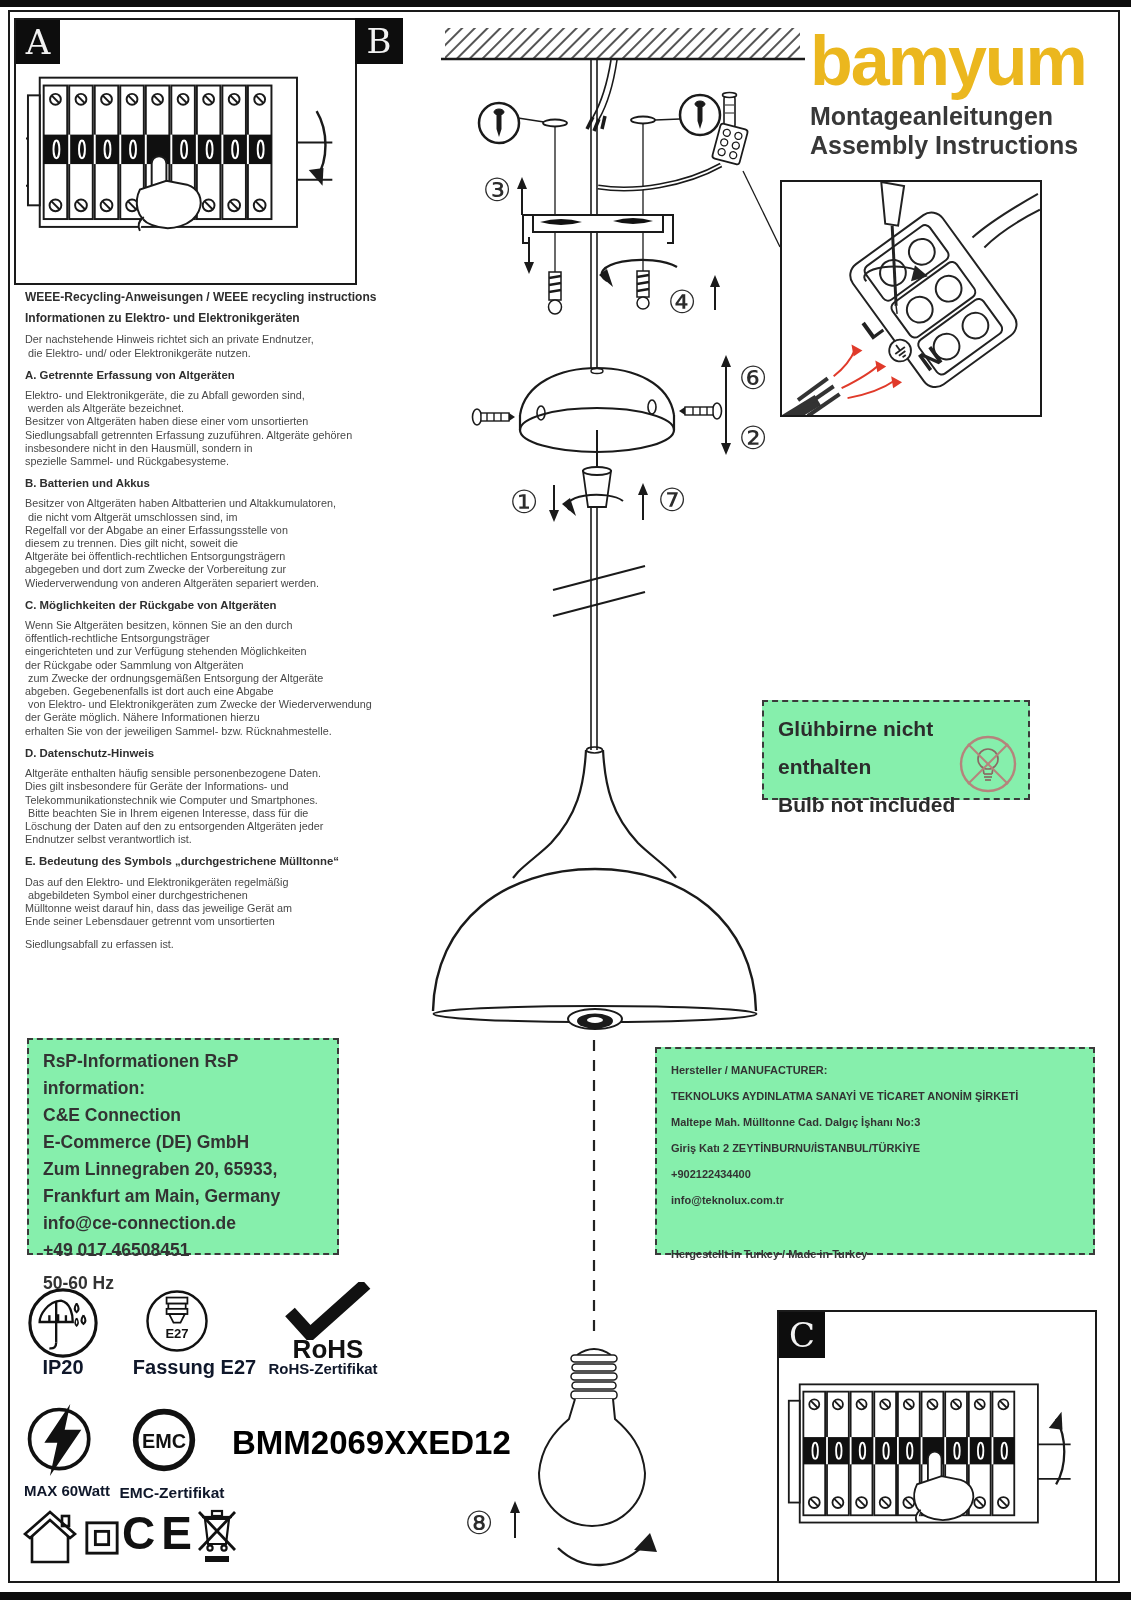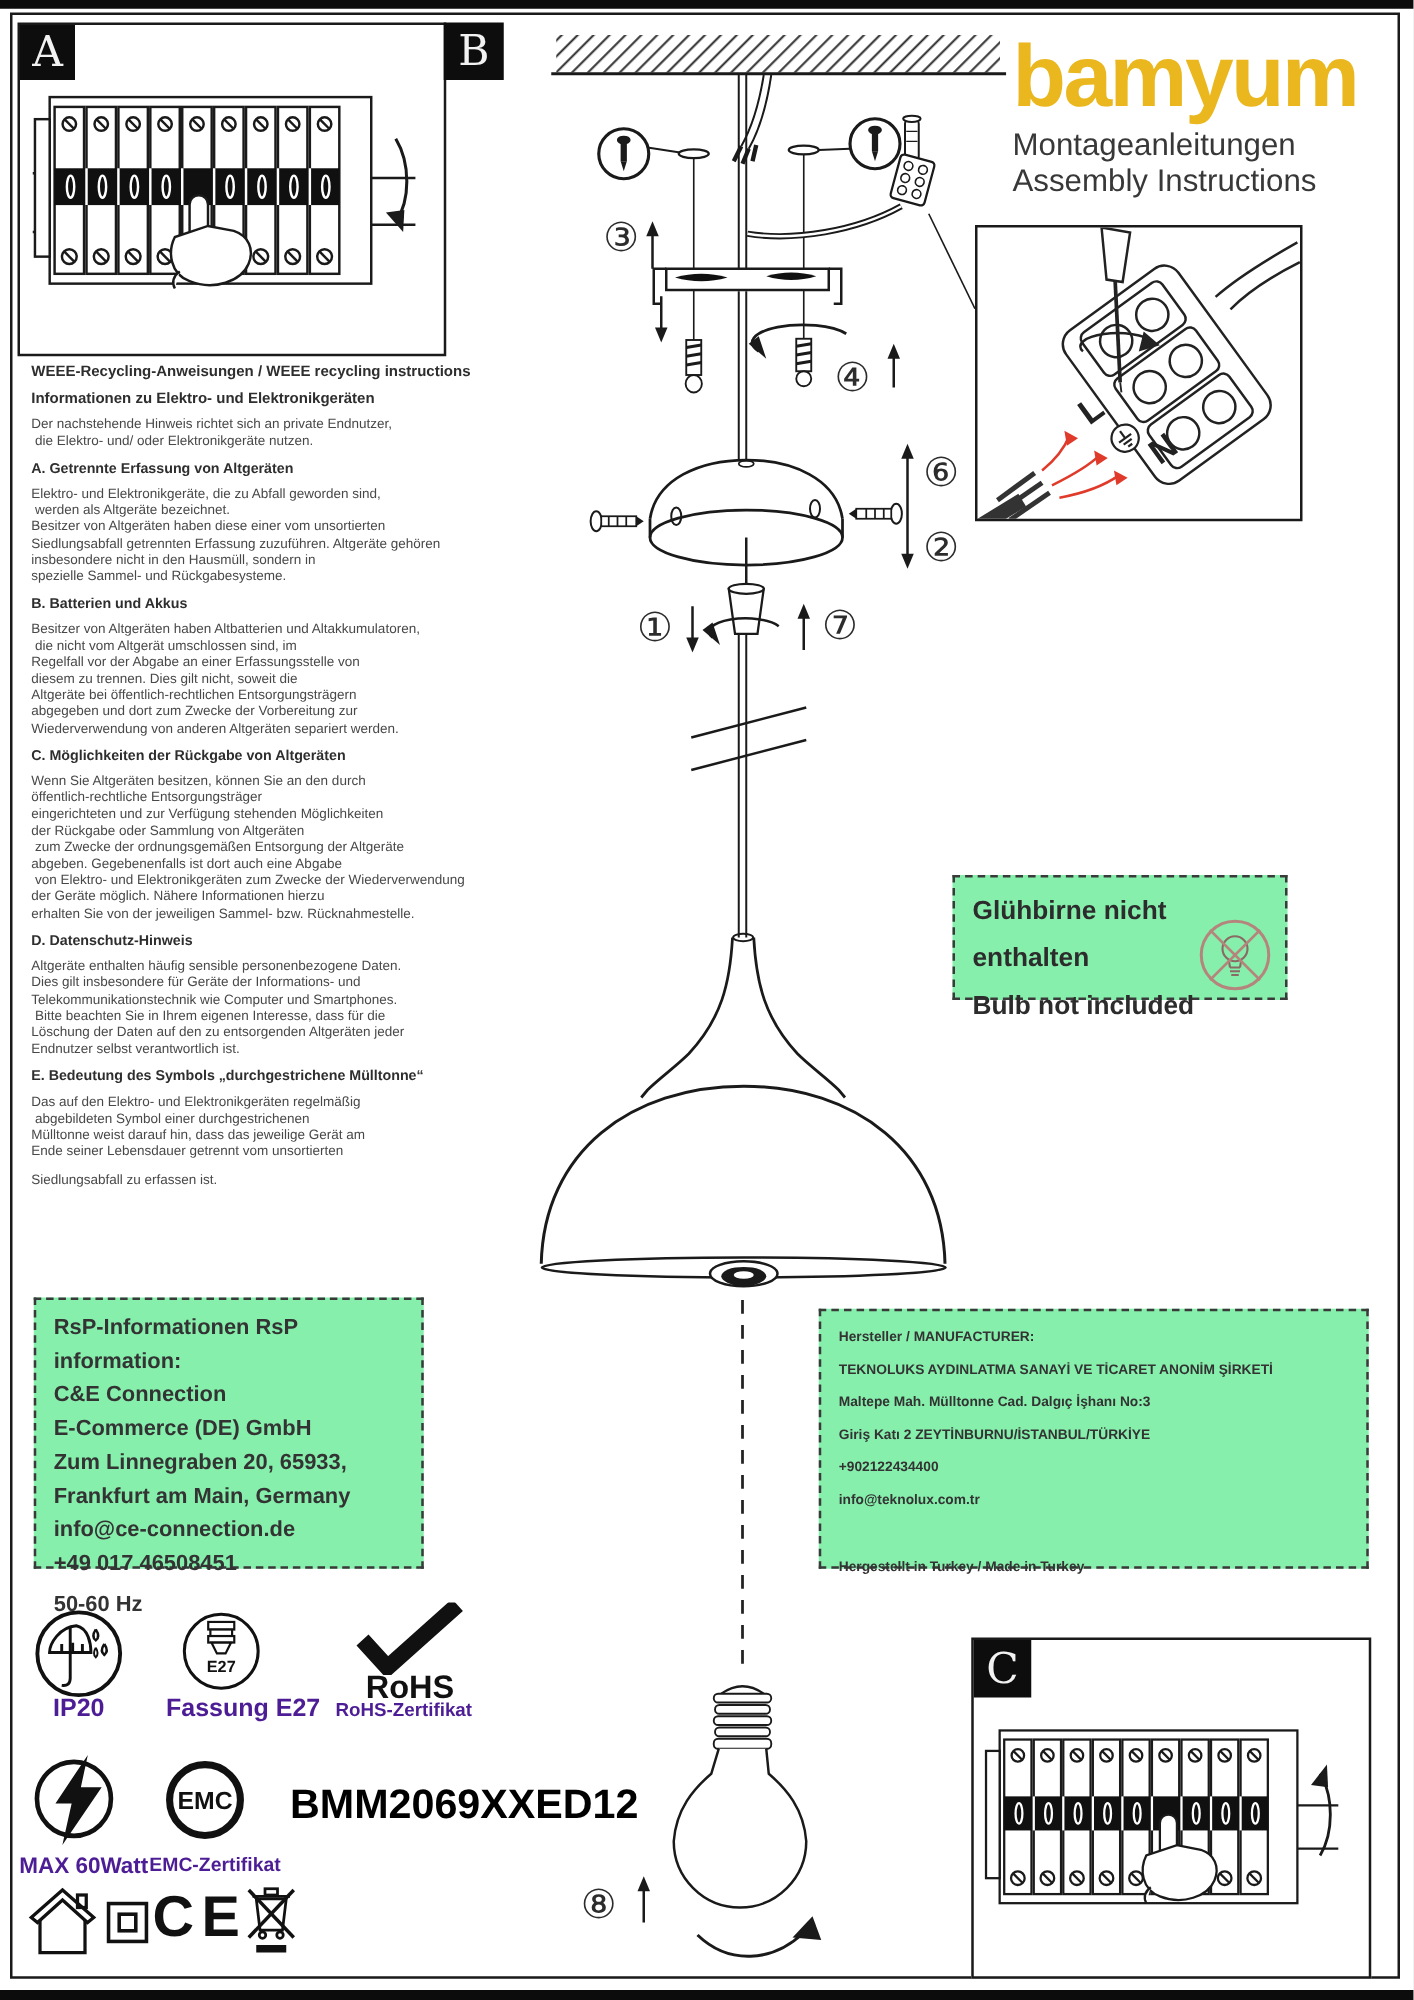--- a/index.html
+++ b/index.html
@@ -7,31 +7,31 @@
         font-family:"Liberation Sans",sans-serif;color:#3c3c3c;}
   .abs{position:absolute;}
   .bar{background:#0c0c0c;}
   .frame{border:2px solid #1a1a1a;}
   .pbox{border:2px solid #1a1a1a;background:#fff;}
   .plabel{background:#0d0d0d;color:#f2f2f2;font-family:"DejaVu Serif",serif;
           display:flex;align-items:center;justify-content:center;font-size:34px;}
   .dash{border:2px dashed #3a3a3a;background:#86efac;}
   
   .brand{font-weight:800;font-size:70px;letter-spacing:-2px;color:#ebb71e;line-height:70px;}
-  .titles{font-weight:400;font-size:25px;color:#383838;line-height:29px;}
+  .titles{font-weight:700;font-size:25px;color:#383838;line-height:29px;}
   
   .weee{width:408px;font-size:10.8px;line-height:13.2px;color:#484848;}
   .weee h3{font-size:12px;margin:0 0 8px 0;color:#2e2e2e;}
   .weee h4{font-size:11.4px;margin:0 0 7px 0;color:#2e2e2e;}
   .weee p{margin:0 0 9px 0;white-space:pre-wrap;}
   
   .rsp{font-size:17.5px;line-height:27px;font-weight:700;color:#333;}
   .manu{font-size:11px;line-height:26px;font-weight:700;color:#333;}
   .bulbtxt{font-size:21px;font-weight:700;color:#2c2c2c;line-height:38px;}
-  .iclabel{font-weight:700;color:#4c1d95;text-align:center;}
+  .iclabel{font-weight:700;color:#0f172a;text-align:center;}
   .model{font-weight:800;font-size:33px;color:#000000;letter-spacing:0px;}
   .ce{font-weight:800;font-size:46px;color:#111;letter-spacing:6px;}
   svg{display:block;}
 </style>
 </head>
 <body>
 
 <div class="page">
 
   <div class="abs bar" style="left:0;top:0;width:1131px;height:7px;"></div>
@@ -476,21 +476,21 @@
       <path d="M22,30 L42,52 L98,2" fill="none" stroke="#111" stroke-width="13"></path>
     </svg>
     <div style="font-weight:800;font-size:26px;color:#111;margin-top:-6px;text-align:center;">RoHS</div>
   </div>
   <div class="abs iclabel" style="left:258px;top:1360px;width:130px;font-size:15px;">RoHS-Zertifikat</div>
 
   <svg class="abs" style="left:24px;top:1402px;" width="74" height="76" viewBox="0 0 80 82">
     <circle cx="38" cy="40" r="32" fill="none" stroke="#111" stroke-width="4"></circle>
     <polygon points="50,2 22,44 36,44 28,80 62,30 44,30" fill="#111"></polygon>
   </svg>
-  <div class="abs iclabel" style="left:12px;top:1482px;width:110px;font-size:18px;">MAX 60Watt</div>
+  <div class="abs iclabel" style="left:12px;top:1482px;width:110px;font-size:15px;">MAX 60Watt</div>
 
   <svg class="abs" style="left:130px;top:1406px;" width="68" height="68" viewBox="0 0 72 72">
     <circle cx="36" cy="36" r="30" fill="none" stroke="#111" stroke-width="6"></circle>
     <text x="36" y="44" font-size="21" font-weight="bold" fill="#111" text-anchor="middle">EMC</text>
   </svg>
   <div class="abs iclabel" style="left:116px;top:1484px;width:112px;font-size:15.5px;">EMC-Zertifikat</div>
 
   <div class="abs model" style="left:232px;top:1424px;">BMM2069XXED12</div>
 
   <svg class="abs" style="left:20px;top:1504px;" width="60" height="62" viewBox="0 0 60 62">

